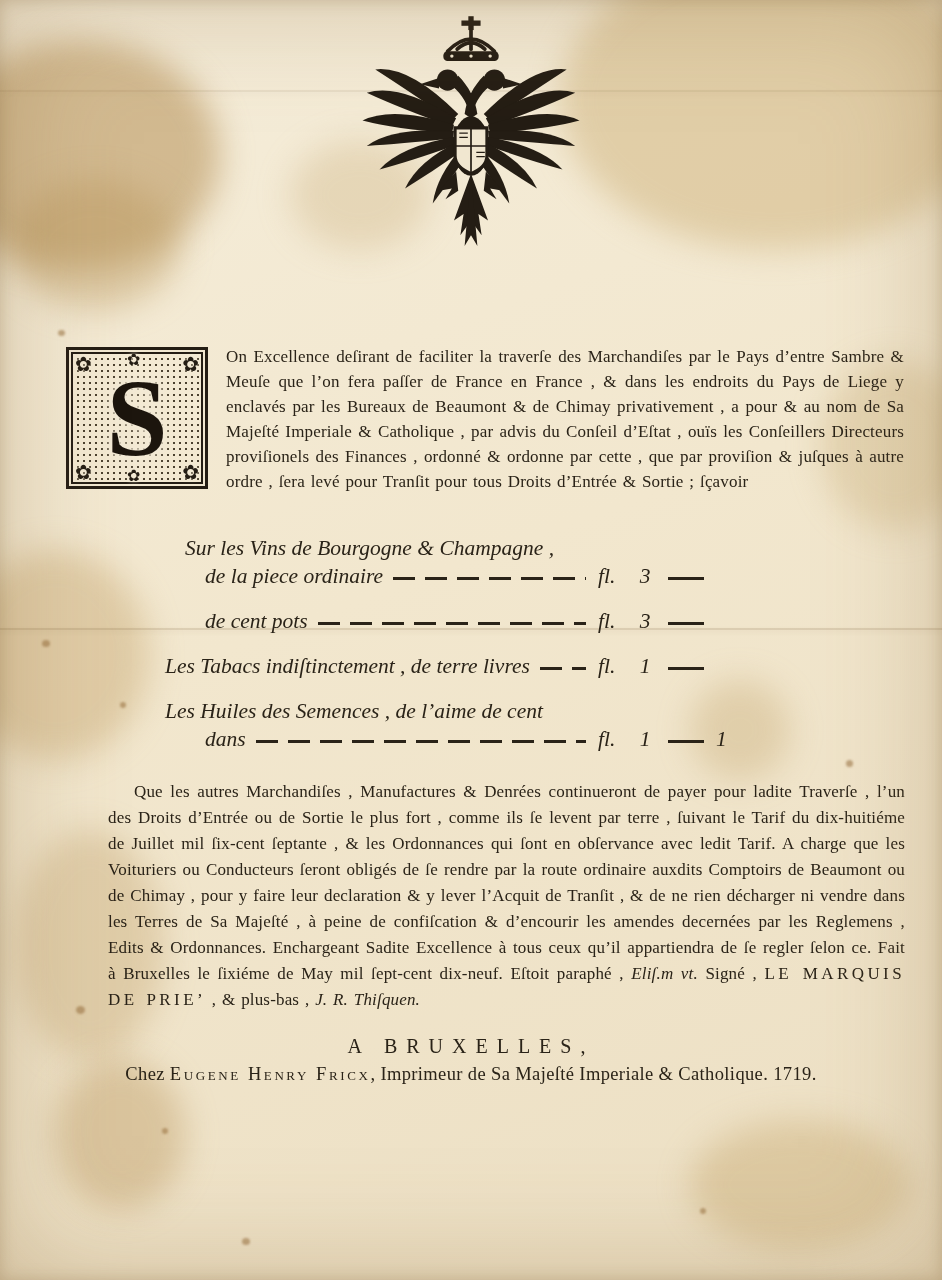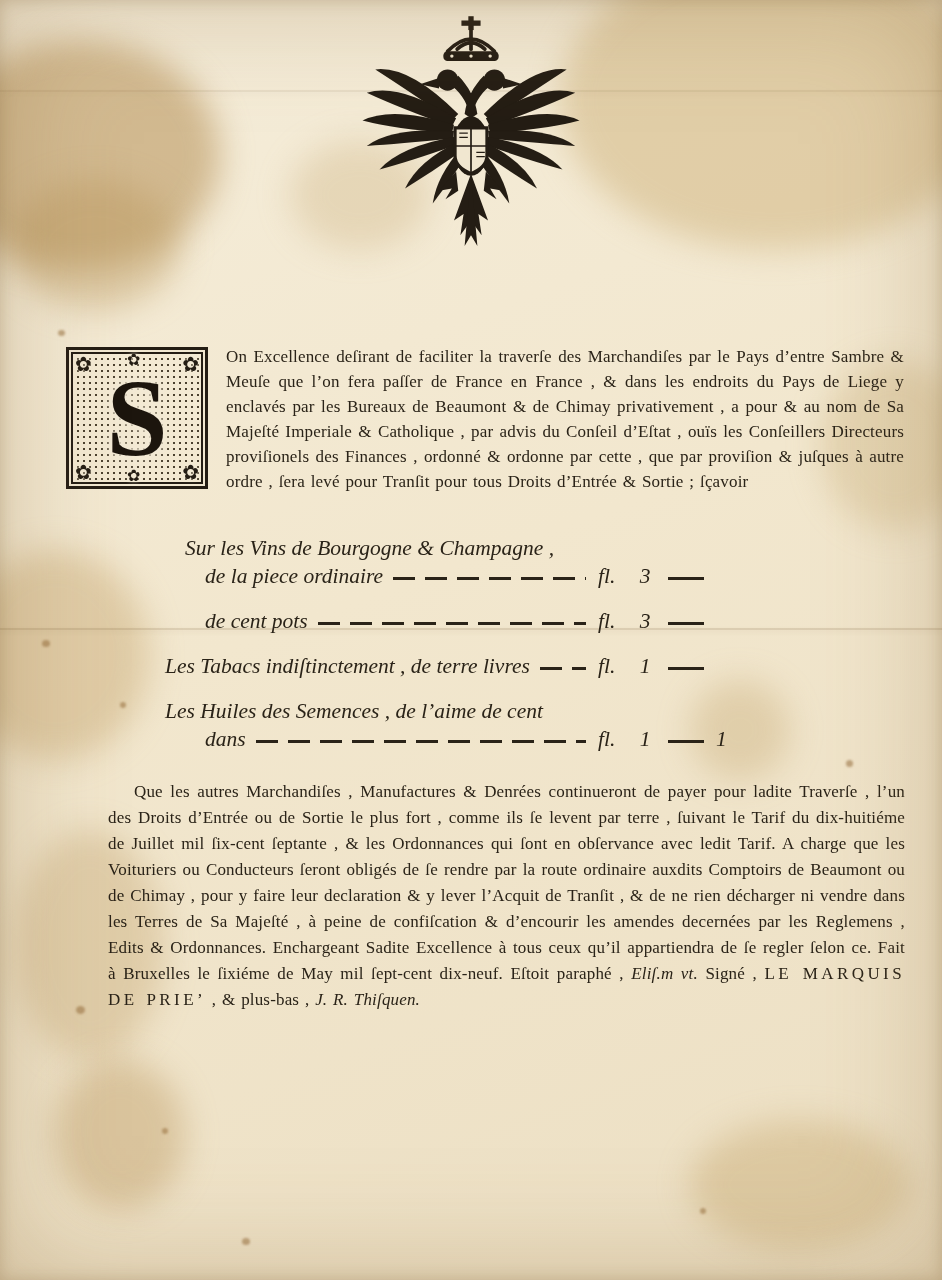--- a/index.html
+++ b/index.html
@@ -233,15 +233,21 @@
       </div>
 
     </section>
 
     <section class="closing">
       <p class="body-text">
         <span>Que les autres Marchandiſes , Manufactures &amp; Denrées continueront de payer pour ladite Traverſe , l’un des Droits d’Entrée ou de Sortie le plus fort , comme ils ſe levent par terre , ſuivant le Tarif du dix-huitiéme de Juillet mil ſix-cent ſeptante , &amp; les Ordonnances qui ſont en obſervance avec ledit Tarif. A charge que les Voituriers ou Conducteurs ſeront obligés de ſe rendre par la route ordinaire auxdits Comptoirs de Beaumont ou de Chimay , pour y faire leur declaration &amp; y lever l’Acquit de Tranſit , &amp; de ne rien décharger ni vendre dans les Terres de Sa Majeſté , à peine de confiſcation &amp; d’encourir les amendes decernées par les Reglemens , Edits &amp; Ordonnances. Enchargeant Sadite Excellence à tous ceux qu’il appartiendra de ſe regler ſelon ce. Fait à Bruxelles le ſixiéme de May mil ſept-cent dix-neuf. Eſtoit paraphé , </span><i class="paraph">Eliſ.m vt.</i><span> Signé , </span><span class="sig-caps">LE MARQUIS DE PRIE’</span><span> , &amp; plus-bas , </span><i class="paraph">J. R. Thiſquen.</i>
       </p>
     </section>
 
+    <footer class="imprint">
+      <div class="imprint-city">A BRUXELLES,</div>
+      <div class="imprint-publisher">
+        <span>Chez </span><span class="printer-name">Eugene Henry Fricx</span><span>, Imprimeur de Sa Majeſté Imperiale &amp; Catholique. 1719.</span>
+      </div>
+    </footer>
 
   </div>
 </div>
 
 </body></html>

